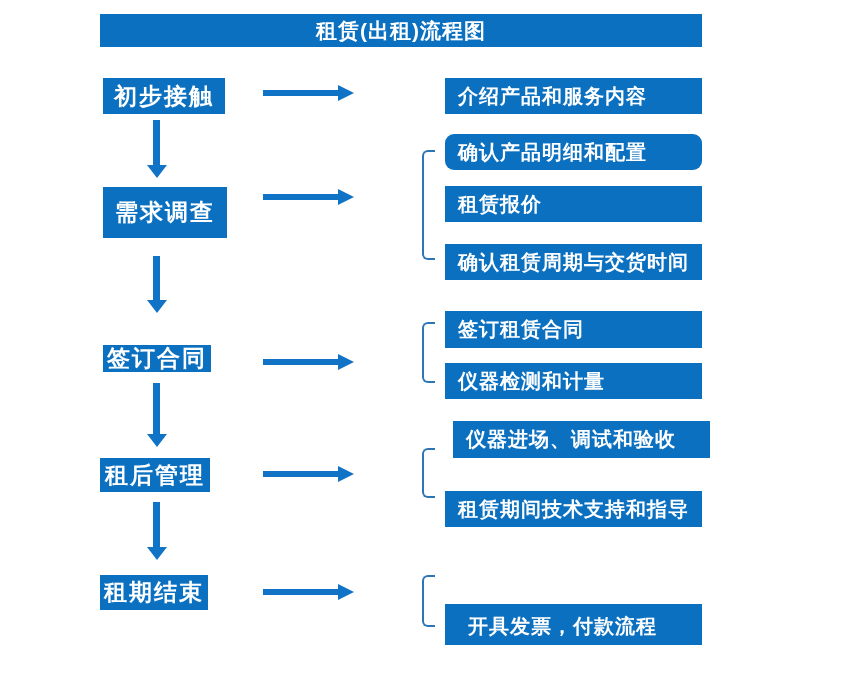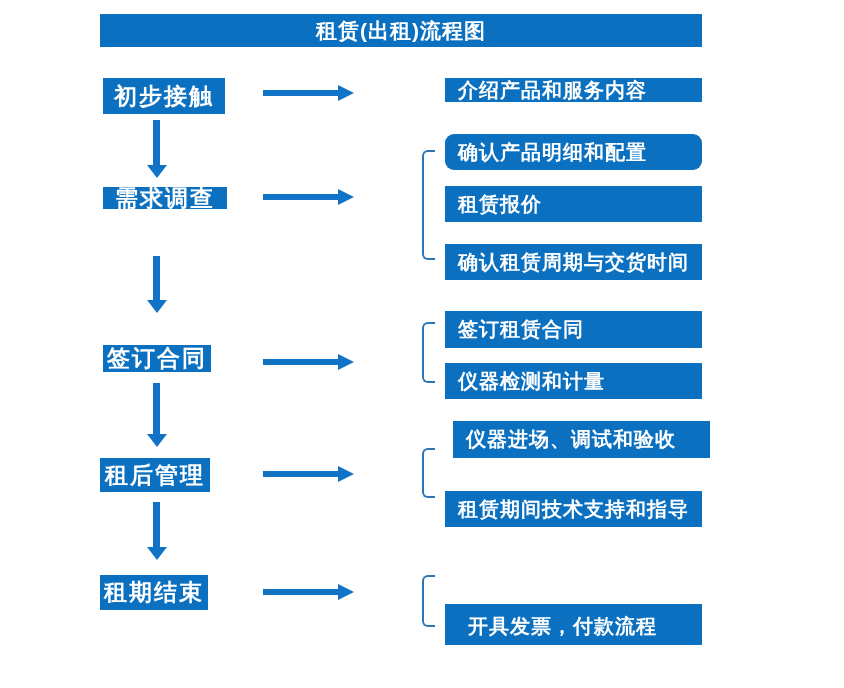--- a/index.html
+++ b/index.html
@@ -97,21 +97,21 @@
 </head>
 <body>
 
 <div class="canvas">
 
   <div class="title-bar">
     <span>租赁(出租)流程图</span>
   </div>
 
   <div class="step" style="left:103px; top:78px;  width:122px; height:36px;">初步接触</div>
-  <div class="step" style="left:103px; top:187px; width:124px; height:22px;">需求调查</div>
+  <div class="step" style="left:103px; top:187px; width:124px; height:51px;">需求调查</div>
   <div class="step" style="left:103px; top:345px; width:108px; height:27px;">签订合同</div>
   <div class="step" style="left:100px; top:458px; width:110px; height:34px;">租后管理</div>
   <div class="step" style="left:100px; top:575px; width:108px; height:35px;">租期结束</div>
 
   <div class="v-arrow" style="top:120px; height:58px;">
     <div class="shaft"></div>
     <div class="head"></div>
   </div>
   <div class="v-arrow" style="top:256px; height:57px;">
     <div class="shaft"></div>
@@ -145,21 +145,21 @@
   <div class="h-arrow" style="top:584px;">
     <div class="shaft"></div>
     <div class="head"></div>
   </div>
 
   <div class="bracket" style="top:150px; height:110px;"></div>
   <div class="bracket" style="top:322px; height:61px;"></div>
   <div class="bracket" style="top:448px; height:50px;"></div>
   <div class="bracket" style="top:575px; height:52px;"></div>
 
-  <div class="detail" style="top:78px;  height:24px;">介绍产品和服务内容</div>
+  <div class="detail" style="top:78px;  height:36px;">介绍产品和服务内容</div>
   <div class="detail" style="top:134px; height:36px;border-radius:9px;">确认产品明细和配置</div>
   <div class="detail" style="top:186px; height:36px;">租赁报价</div>
   <div class="detail" style="top:244px; height:36px;">确认租赁周期与交货时间</div>
   <div class="detail" style="top:311px; height:37px;">签订租赁合同</div>
   <div class="detail" style="top:363px; height:36px;">仪器检测和计量</div>
   <div class="detail" style="top:421px; height:37px;margin-left:8px;">仪器进场、调试和验收</div>
   <div class="detail" style="top:491px; height:36px;">租赁期间技术支持和指导</div>
   <div class="detail" style="top:556px; height:37px;margin-top:48px;">仪器退租</div>
   <div class="detail" style="top:608px; height:37px;padding-left:23px;">开具发票，付款流程</div>
 

